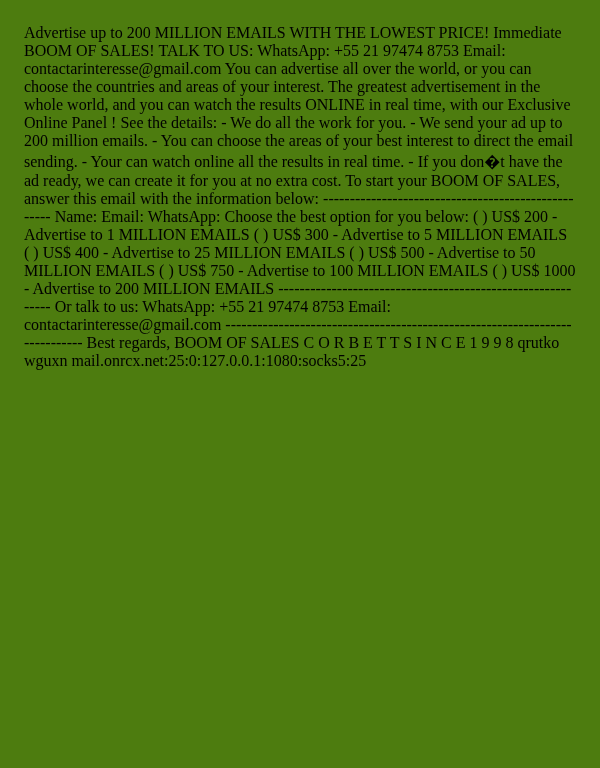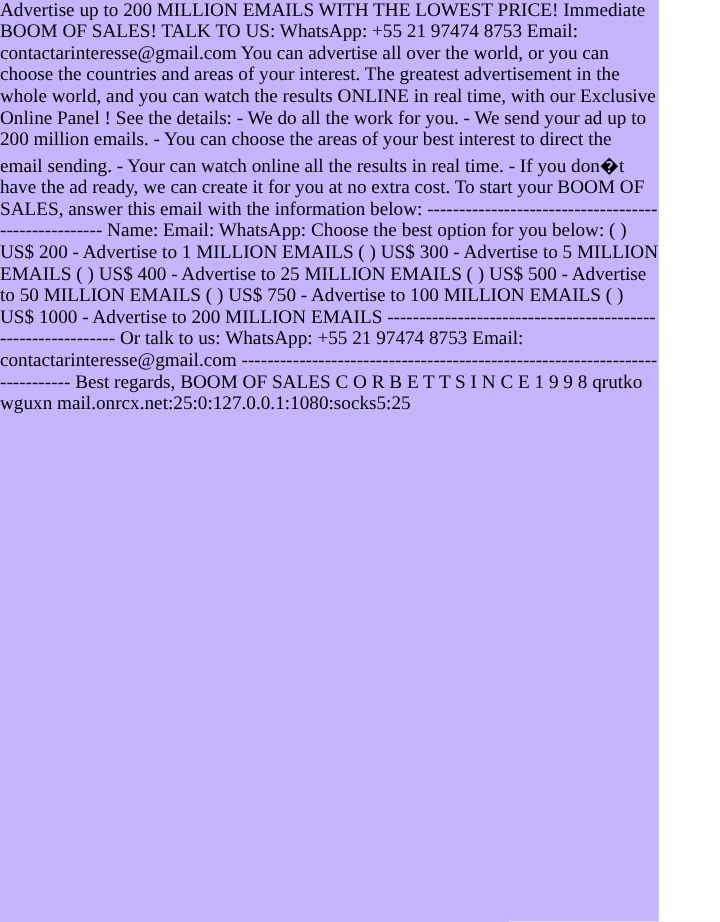--- a/index.html
+++ b/index.html
@@ -7,24 +7,24 @@
     padding: 0;
     background: #ffffff;
   }
   body {
     width: 600px;
     height: 768px;
     overflow: hidden;
   }
   .page {
     box-sizing: border-box;
-    width: 549px;
+    width: 600px;
     height: 768px;
-    padding: 0;
-    background: #c4b5fd;
+    padding: 24px;
+    background: #4d7c0f;
   }
   .body-text {
     margin: 0;
     font-family: "Liberation Serif", serif;
     font-size: 16px;
     line-height: normal;
     color: #000000;
     text-align: left;
     word-wrap: break-word;
   }

